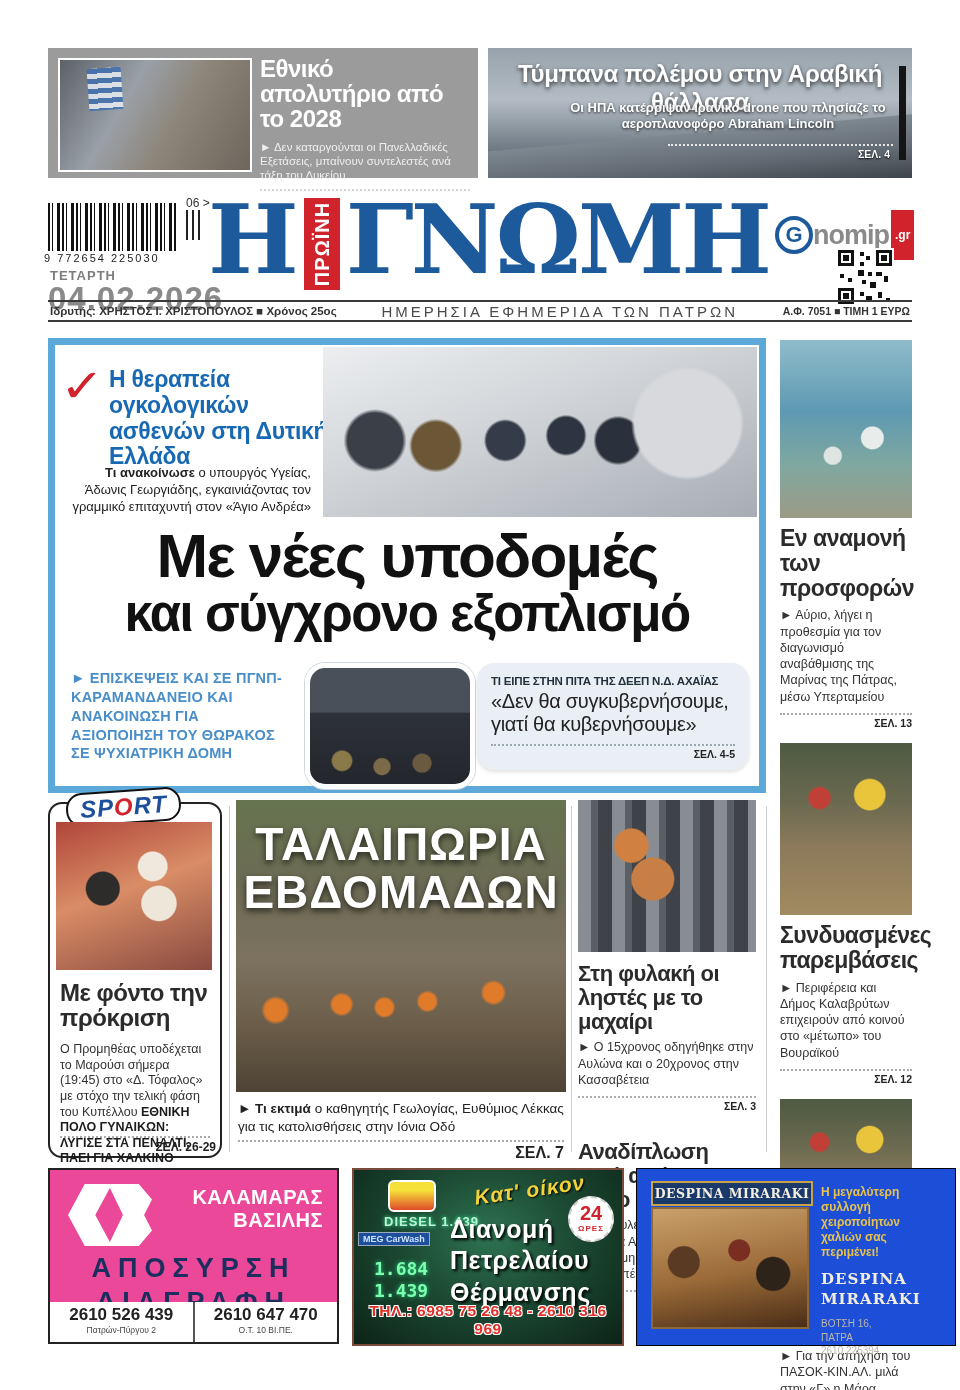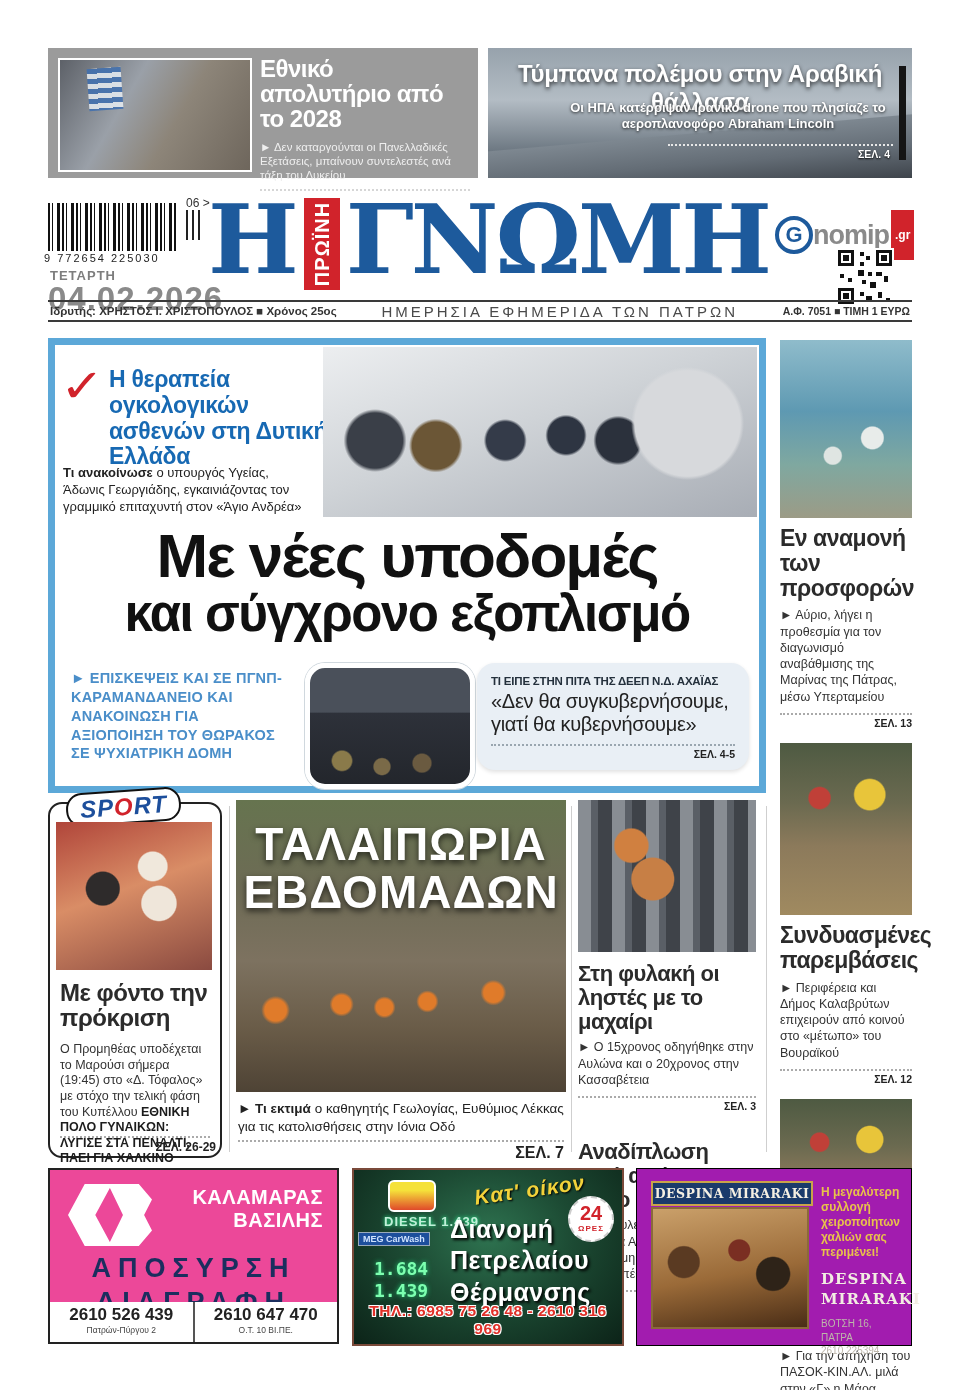--- a/index.html
+++ b/index.html
@@ -59,21 +59,21 @@
   .founder{font-size:11.5px;font-weight:bold;color:#333;}
   .tagline{font-size:15px;color:#4a4a4a;letter-spacing:3px;}
   .issue-price{font-size:10.5px;font-weight:bold;color:#333;}
 
   
   .main-block{position:absolute;left:48px;top:338px;width:718px;height:455px;border:7px solid #5ca8d8;
     box-sizing:border-box;background:#fff;}
   .check-icon{position:absolute;left:8px;top:14px;font-size:46px;font-weight:bold;color:#d1232b;transform:scaleX(1.15);}
   .kicker{position:absolute;left:54px;top:22px;width:238px;font-size:23px;font-weight:bold;color:#1769b3;
     line-height:1.12;letter-spacing:-.3px;}
-  .deck{position:absolute;left:8px;top:120px;width:248px;text-align:left;font-size:13px;line-height:1.3;color:#222;}
+  .deck{position:absolute;left:8px;top:120px;width:248px;text-align:right;font-size:13px;line-height:1.3;color:#222;}
   .main-photo{position:absolute;right:2px;top:2px;width:434px;height:170px;
     background:
       radial-gradient(circle at 84% 45%, #d7d9dc 0 14%, transparent 15%),
       radial-gradient(circle at 12% 55%, #3a3f48 0 7%, transparent 8%),
       radial-gradient(circle at 26% 58%, #6b5636 0 7%, transparent 8%),
       radial-gradient(circle at 42% 55%, #343b49 0 7%, transparent 8%),
       radial-gradient(circle at 56% 52%, #2e3542 0 7%, transparent 8%),
       radial-gradient(circle at 68% 55%, #2b313c 0 7%, transparent 8%),
       linear-gradient(160deg,#eceef0 0%,#cfd3d7 45%,#a8adb5 100%);}
   .main-headline{position:absolute;left:0;top:180px;width:100%;text-align:center;color:#111;}
@@ -194,21 +194,21 @@
     background:linear-gradient(180deg,#f5e13a 30%,#e04a2a 100%);border:2px solid #fff;}
   .ad2-price{position:absolute;left:30px;top:44px;color:#bff0d8;font-weight:bold;font-size:13px;
     text-shadow:0 0 4px #2aff9a;letter-spacing:1px;}
   .ad2-neon{position:absolute;left:8px;top:88px;color:#7dffb0;font-weight:bold;font-size:18px;line-height:1.2;
     text-shadow:0 0 5px #22cc77;font-family:"DejaVu Sans Mono","Liberation Mono",monospace;margin-left:12px;}
   .ad2-meg{position:absolute;left:4px;top:62px;background:#1d4f9c;color:#cfe3ff;font-size:9px;font-weight:bold;
     padding:1px 4px;border:1px solid #9ab;}
   .ad2-phones{position:absolute;left:0;bottom:6px;width:100%;text-align:center;color:#e03028;font-weight:bold;
     font-size:15.5px;text-shadow:1px 1px 0 #fff,-1px -1px 0 #fff,1px -1px 0 #fff,-1px 1px 0 #fff;letter-spacing:.5px;}
 
-  .ad3{position:absolute;left:636px;top:1168px;width:276px;height:178px;background:#a21caf;border:1px solid #000;box-sizing:border-box;}
+  .ad3{position:absolute;left:636px;top:1168px;width:320px;height:178px;background:#1d4ed8;border:1px solid #000;box-sizing:border-box;}
   .ad3-banner{position:absolute;left:14px;top:12px;width:158px;background:#1a3a6b;border:2px solid #c9a24a;
     color:#f5efe2;text-align:center;font-family:"DejaVu Serif","Liberation Serif",serif;font-weight:bold;
     font-size:12.5px;padding:3px 0;letter-spacing:.5px;}
   .ad3-photo{position:absolute;left:14px;top:38px;width:158px;height:122px;border:2px solid #8a6a3a;box-sizing:border-box;
     background:
       radial-gradient(circle at 78% 55%, #2e2318 0 12%, transparent 13%),
       radial-gradient(circle at 56% 35%, #7a2e22 0 9%, transparent 10%),
       radial-gradient(circle at 20% 45%, #5a3a22 0 11%, transparent 12%),
       linear-gradient(170deg,#caa06a 0%,#9a6a38 55%,#4a2d16 100%);}
   .ad3-right{position:absolute;left:184px;top:16px;width:84px;}

